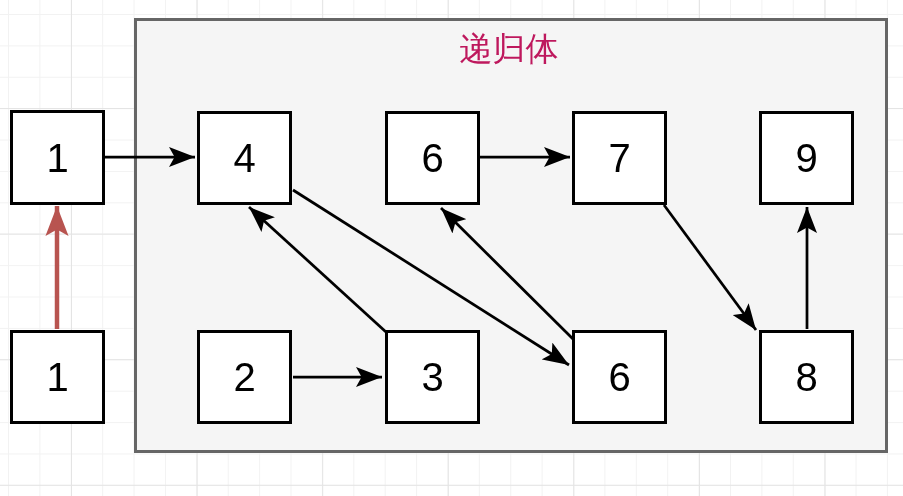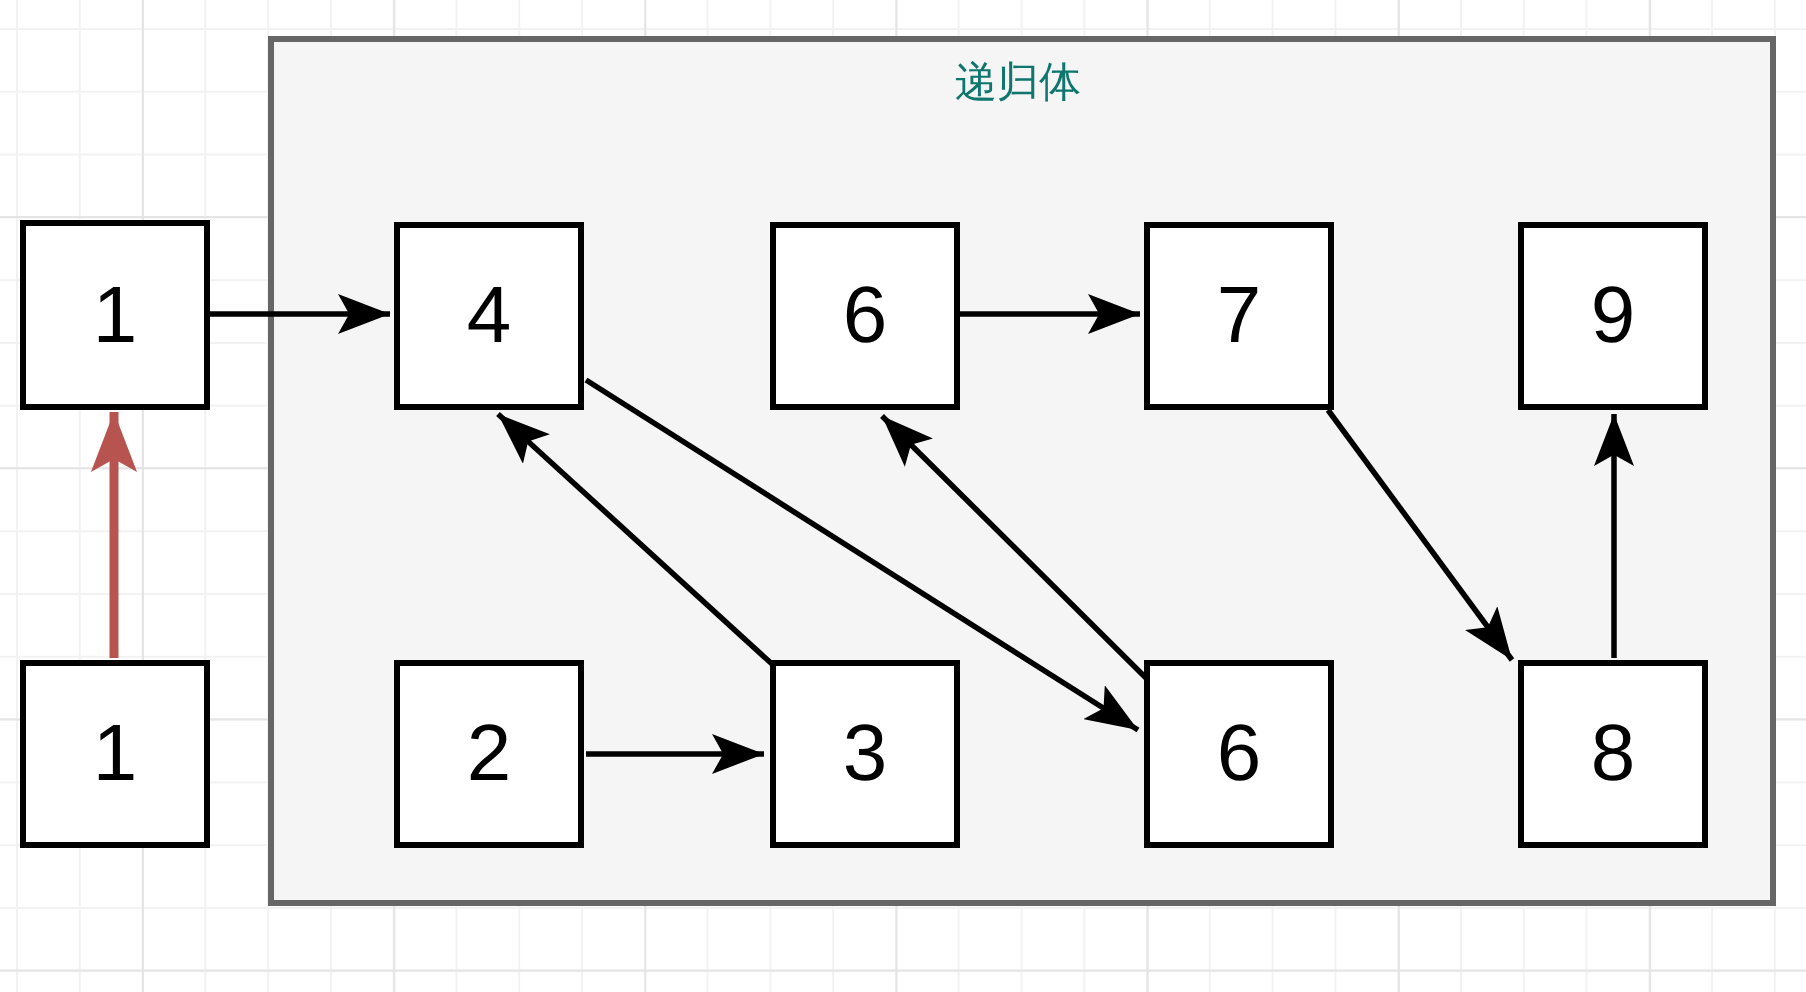--- a/index.html
+++ b/index.html
@@ -19,22 +19,22 @@
   }
   .container-box {
     position:absolute; left:134px; top:18px; width:754px; height:435px;
     box-sizing:border-box;
     background:#f5f5f5;
     border:3px solid #666666;
   }
   .container-title {
     position:absolute; left:0; right:4px; top:8px;
     text-align:center;
-    font-size:21px;
-    color:#0f766e;
+    font-size:33px;
+    color:#be185d;
     line-height:1.2;
     user-select:none;
   }
   .node {
     position:absolute;
     box-sizing:border-box;
     background:#ffffff;
     border:3px solid #000000;
     display:flex; align-items:center; justify-content:center;
   }

